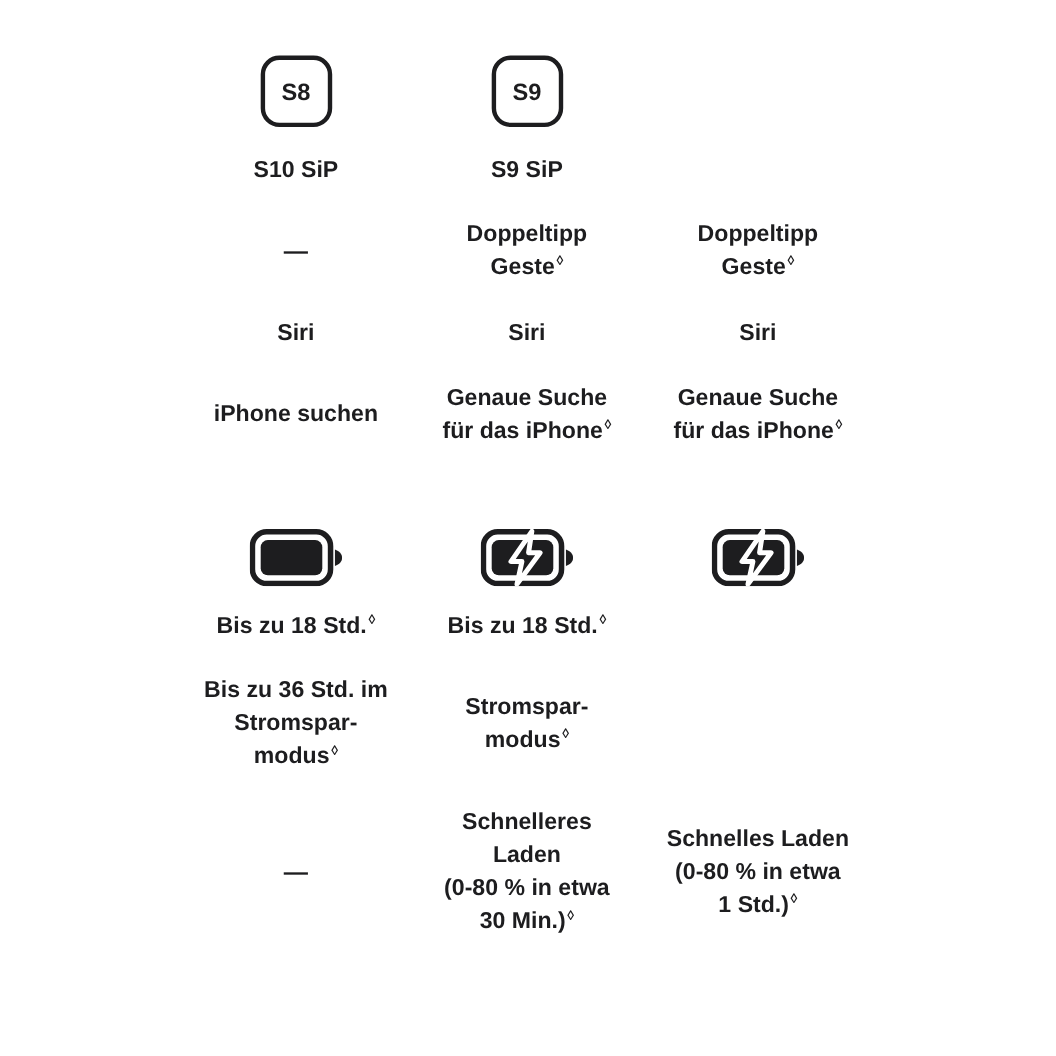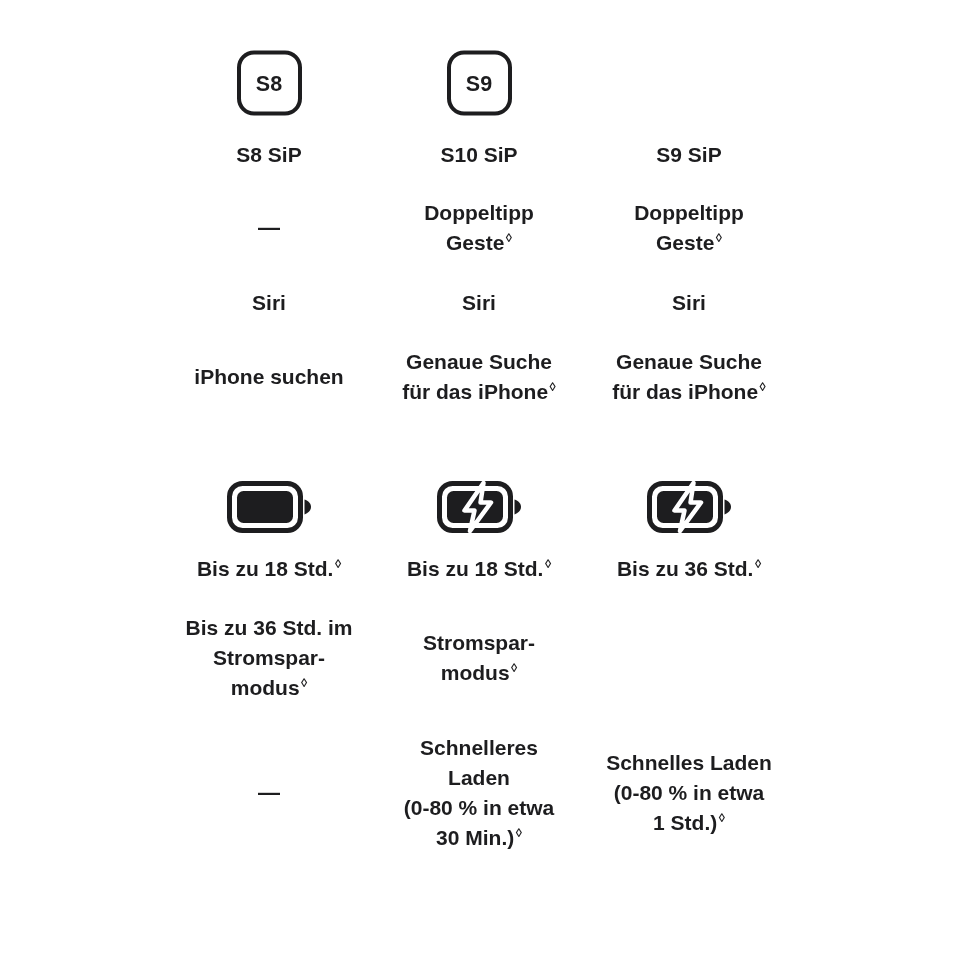--- a/index.html
+++ b/index.html
@@ -63,23 +63,20 @@
       </div>
     </div>
     <div class="cell">
       <div class="chip">
         <span>S9</span>
       </div>
     </div>
   </div>
 
   <div class="row" style="top:155px">
-    <div class="cell">
-      <div class="line">S8 SiP</div>
-    </div>
     <div class="cell">
       <div class="line">S10 SiP</div>
     </div>
     <div class="cell">
       <div class="line">S9 SiP</div>
     </div>
   </div>
 
   <div class="row" style="top:228px">
     <div class="cell">
@@ -147,23 +144,20 @@
     </div>
   </div>
 
   <div class="row" style="top:569px">
     <div class="cell">
       <div class="line"><span>Bis zu 18 Std.</span><span class="fn">◊</span></div>
     </div>
     <div class="cell">
       <div class="line"><span>Bis zu 18 Std.</span><span class="fn">◊</span></div>
     </div>
-    <div class="cell">
-      <div class="line"><span>Bis zu 36 Std.</span><span class="fn">◊</span></div>
-    </div>
   </div>
 
   <div class="row" style="top:658px">
     <div class="cell">
       <div class="line">Bis zu 36 Std. im</div>
       <div class="line">Stromspar-</div>
       <div class="line"><span>modus</span><span class="fn">◊</span></div>
     </div>
     <div class="cell">
       <div class="line">Stromspar-</div>

